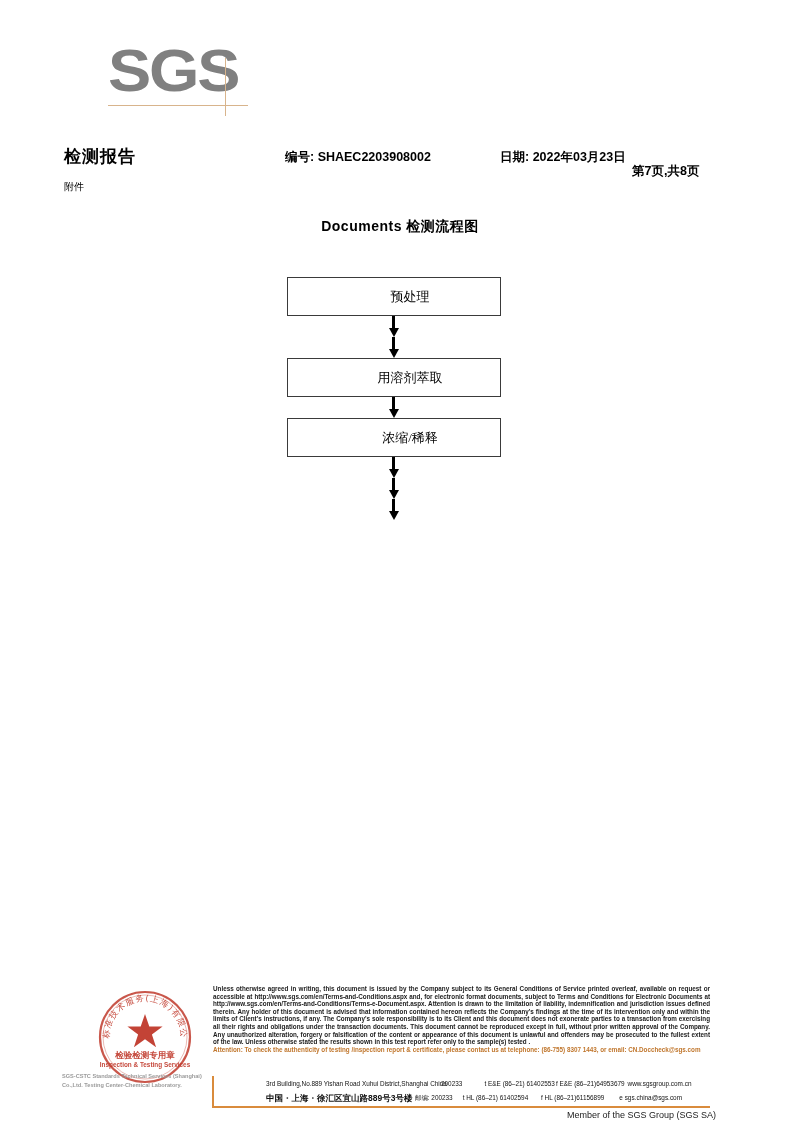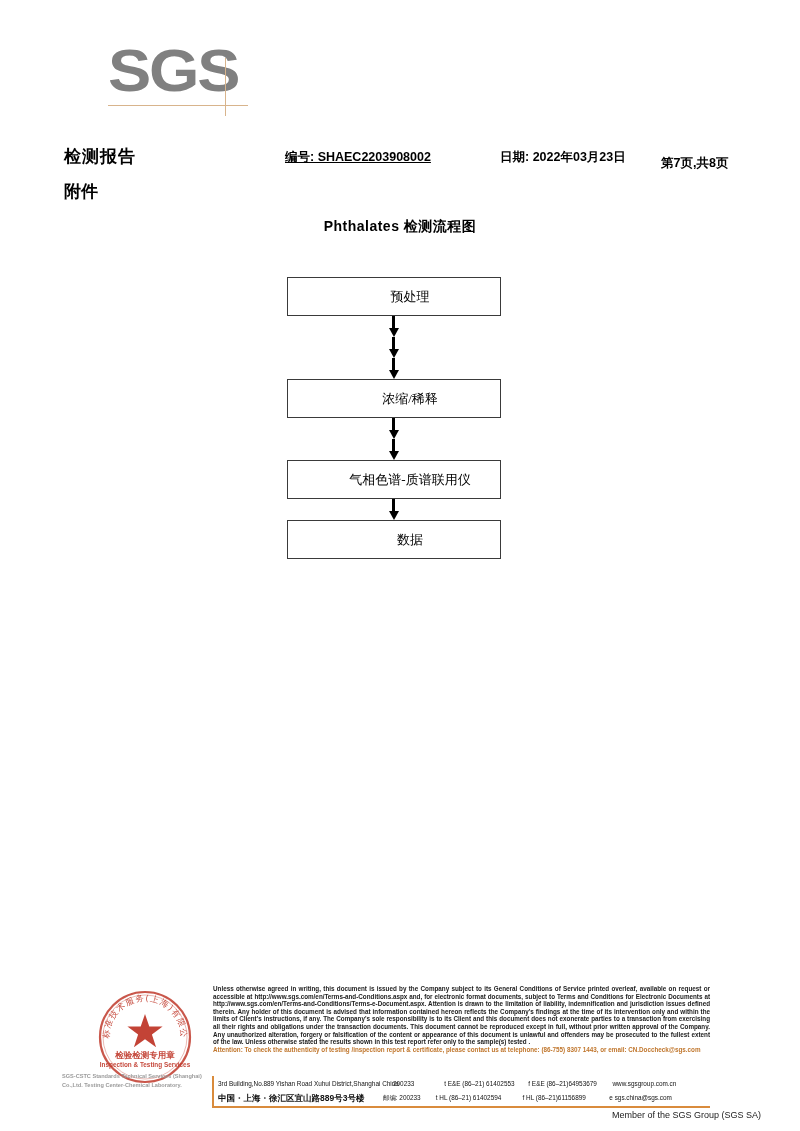--- a/index.html
+++ b/index.html
@@ -67,49 +67,47 @@
     top: 145px;
     font-size: 17px;
     font-weight: bold;
     letter-spacing: 1px;
     font-family: Liberation Serif, serif;
   }
   .hdr-sub {
     position: absolute;
     left: 64px;
     top: 180px;
-    font-size: 17px;
-    font-weight: bold;
+    font-size: 10px;
+    font-weight: normal;
     text-align: center;
   }
   .hdr-no {
     position: absolute;
     left: 285px;
     top: 149px;
     font-size: 12.5px;
     font-weight: bold;
     white-space: nowrap;
-    text-decoration: underline;
   }
   .hdr-date {
     position: absolute;
     left: 500px;
     top: 149px;
     font-size: 12.5px;
     font-weight: bold;
     white-space: nowrap;
   }
   .hdr-page {
     position: absolute;
     left: 632px;
-    top: 155px;
+    top: 163px;
     font-size: 12.5px;
     font-weight: bold;
     white-space: nowrap;
-    margin-left: 29px;
   }
 
   
   .chart-title {
     position: absolute;
     left: 0;
     top: 218px;
     width: 800px;
     text-align: center;
     font-size: 14px;
@@ -223,94 +221,93 @@
     width: 495px;
     font-size: 6.4px;
     line-height: 14px;
     color: #111;
   }
   .addr-row {
     display: flex;
     align-items: center;
     height: 14px;
     white-space: nowrap;
+    margin-left: 48px;
   }
   .addr-c1 { width: 175px; }
   .addr-c1b { font-size: 8.5px; font-weight: bold; }
   .addr-c2 { width: 56px; }
   .addr-c3 { width: 92px; }
   .addr-c4 { width: 92px; }
   .addr-c5 { width: 110px; }
 
   .member {
     position: absolute;
     left: 0;
     top: 1110px;
     width: 716px;
     text-align: right;
     font-size: 9px;
     color: #222;
-    padding-left: 45px;
   }
 </style>
 </head>
 <body>
 
 <div class="logo-wrap">
   <div class="logo-text">SGS</div>
   <div class="logo-hline"></div>
   <div class="logo-vline"></div>
 </div>
 
 <div class="hdr">
   <div class="hdr-title">检测报告</div>
   <div class="hdr-sub">附件</div>
   <div class="hdr-no">编号: SHAEC2203908002</div>
   <div class="hdr-date">日期: 2022年03月23日</div>
   <div class="hdr-page">第7页,共8页</div>
 </div>
 
-<div class="chart-title">Phthalates 检测流程图</div>
+<div class="chart-title">Documents 检测流程图</div>
 
 <div class="flow">
 
   <div class="flow-box">预处理</div>
   <div class="flow-arrow">
     <div class="shaft"></div>
       <div class="head"></div>
   </div>
 
   <div class="flow-arrow">
     <div class="shaft"></div>
       <div class="head"></div>
   </div>
 
+  <div class="flow-box">用溶剂萃取</div>
   <div class="flow-arrow">
     <div class="shaft"></div>
       <div class="head"></div>
   </div>
 
   <div class="flow-box">浓缩/稀释</div>
   <div class="flow-arrow">
     <div class="shaft"></div>
       <div class="head"></div>
   </div>
 
   <div class="flow-arrow">
     <div class="shaft"></div>
       <div class="head"></div>
   </div>
 
-  <div class="flow-box">气相色谱-质谱联用仪</div>
-  <div class="flow-arrow">
-    <div class="shaft"></div>
-      <div class="head"></div>
-  </div>
-
-  <div class="flow-box">数据</div>
+  <div class="flow-arrow">
+    <div class="shaft"></div>
+      <div class="head"></div>
+  </div>
+
 </div>
 
 <div class="seal">
   <svg width="98" height="98" viewBox="0 0 98 98" xmlns="http://www.w3.org/2000/svg">
     <defs>
       <path id="arcTop" d="M 13,49 A 36,36 0 0 1 85,49" fill="none"></path>
     </defs>
     <circle cx="49" cy="49" r="45" fill="none" stroke="#c0392b" stroke-width="2.2" opacity="0.85"></circle>
     <circle cx="49" cy="49" r="42" fill="none" stroke="#c0392b" stroke-width="0.7" opacity="0.5"></circle>
     <text font-size="8.5" fill="#c0392b" font-family="'DejaVu Sans',sans-serif" opacity="0.9" letter-spacing="1.2">

